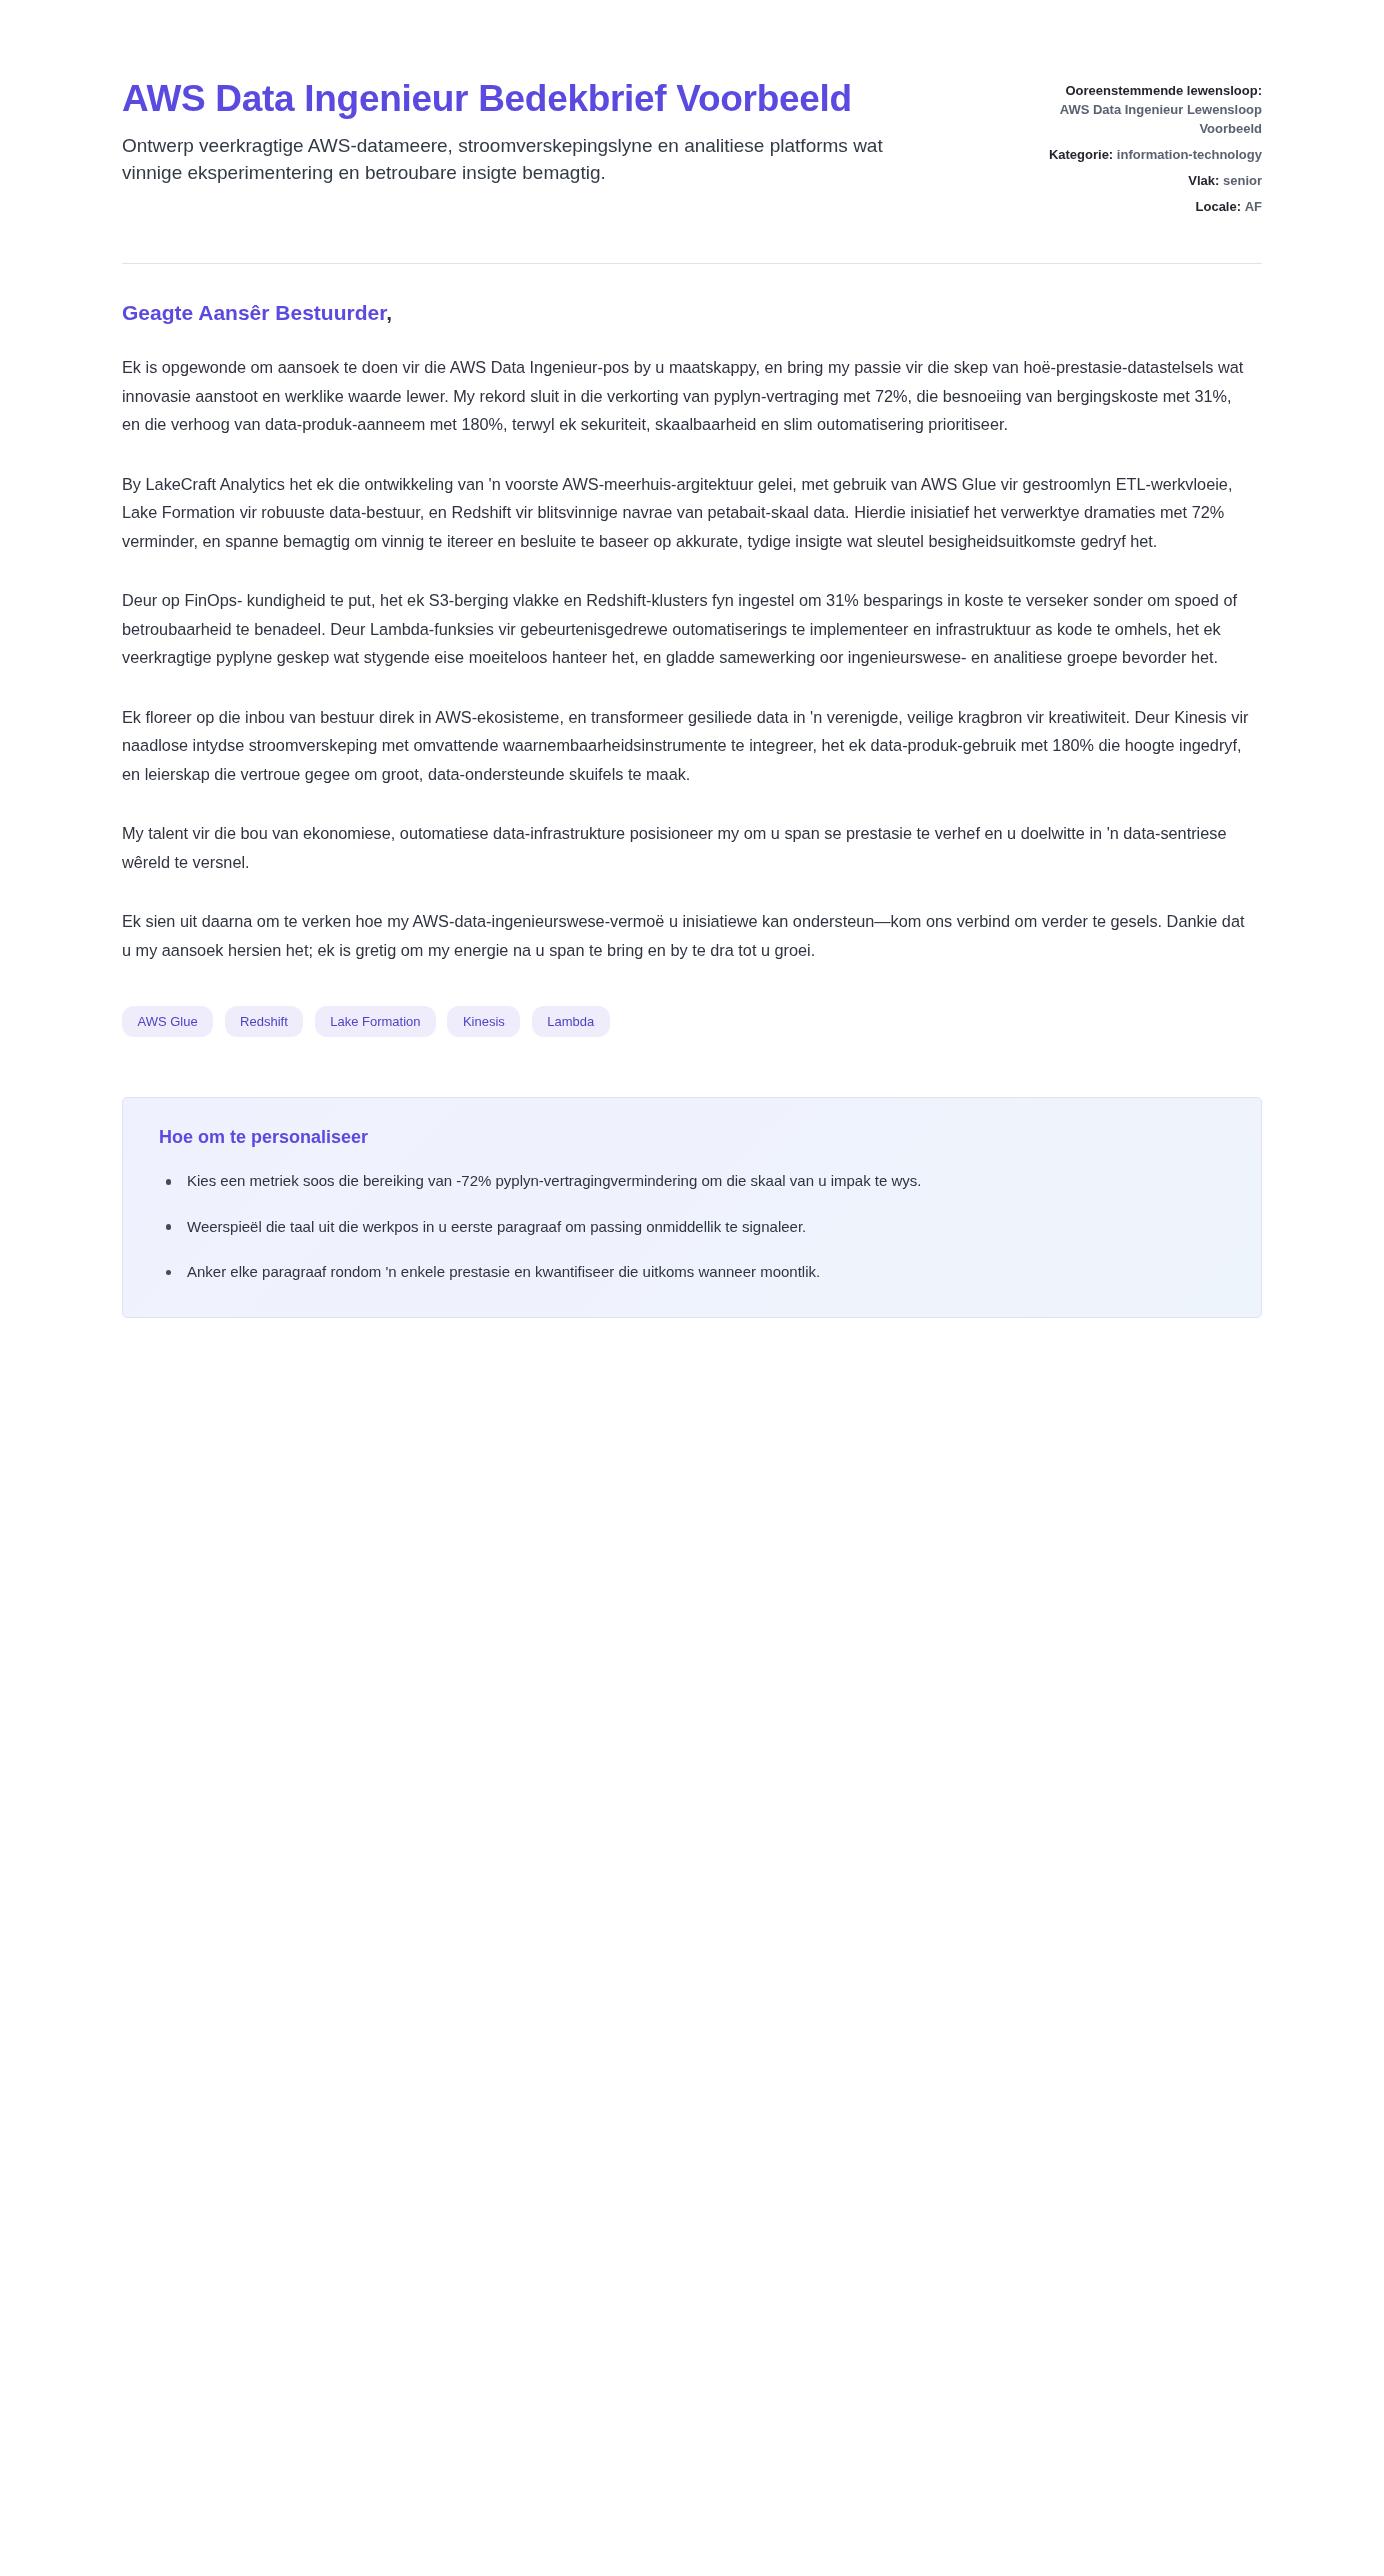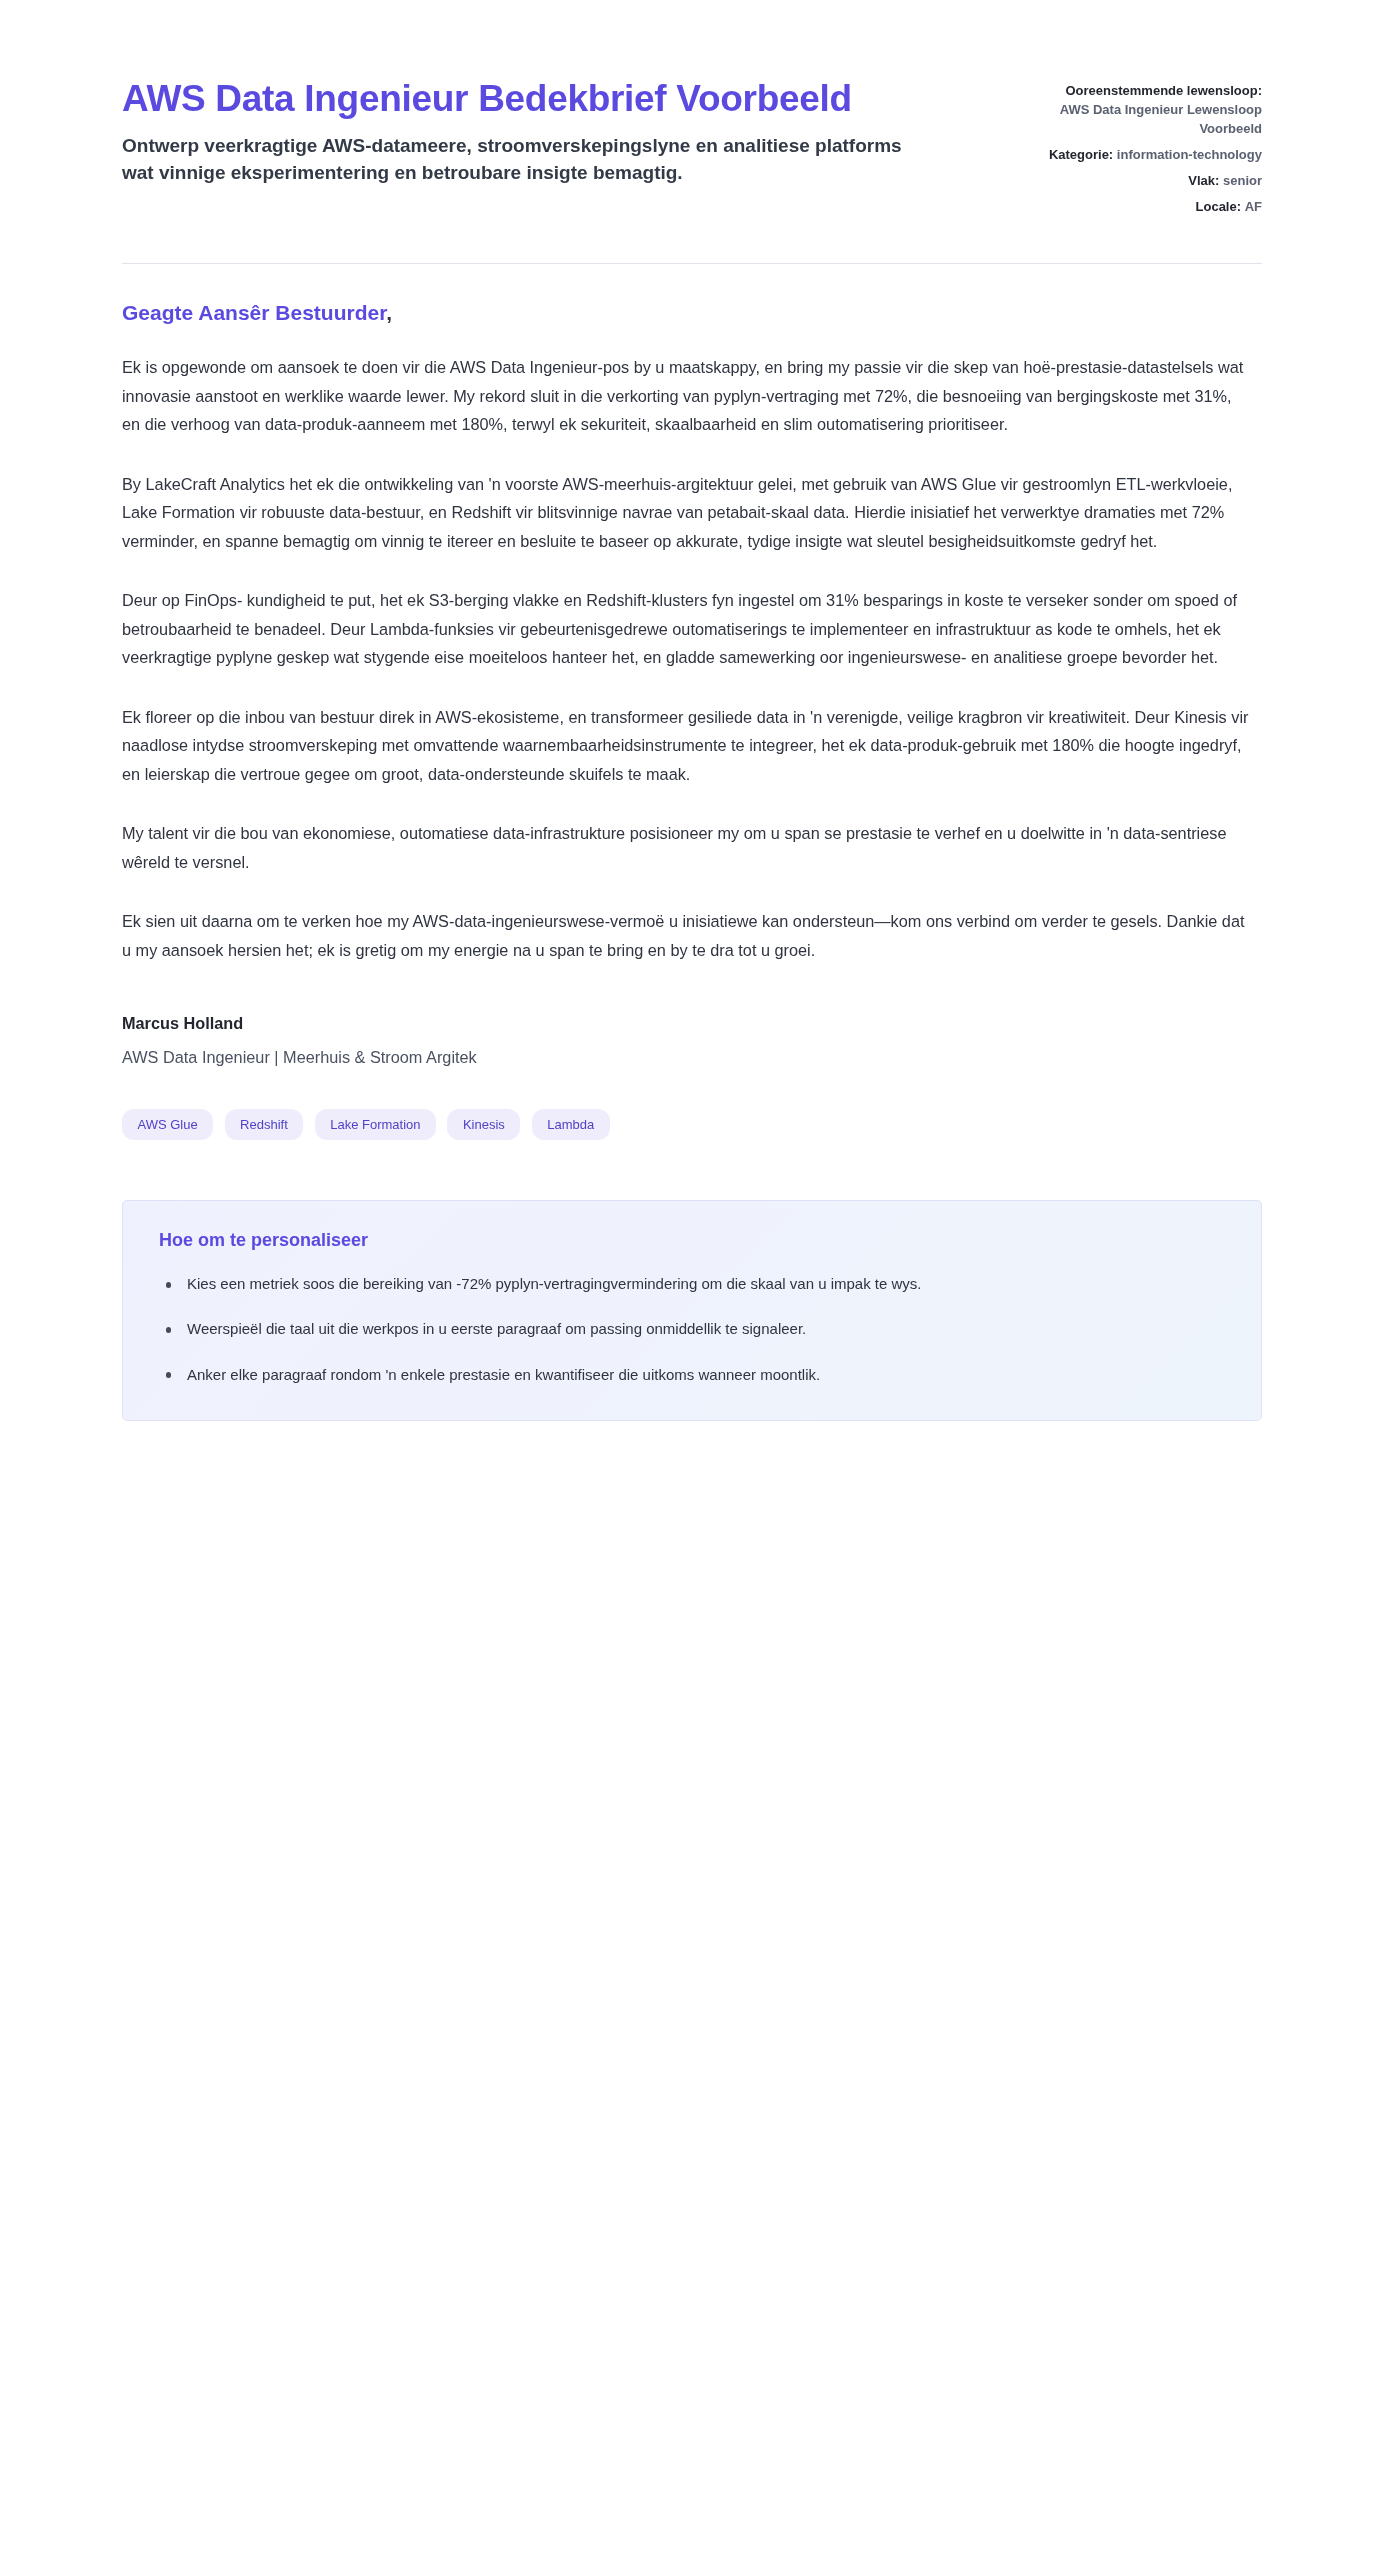--- a/index.html
+++ b/index.html
@@ -35,21 +35,21 @@
     font-size: 37px;
     line-height: 1.17;
     font-weight: bold;
     color: #5b4ae0;
     letter-spacing: -0.3px;
   }
   .doc-subtitle {
     margin: 13px 0 0 0;
     font-size: 19px;
     line-height: 1.42;
-    font-weight: bold;
+    font-weight: normal;
     color: #333a47;
     max-width: 814px;
   }
   .header-right {
     flex: 0 0 220px;
     width: 220px;
     text-align: right;
     font-size: 13px;
     line-height: 1.45;
     color: #4a5160;
@@ -194,24 +194,20 @@
   <div class="letter">
     <p class="salutation"><span>Geagte Aansêr Bestuurder</span><span class="comma">,</span></p>
 
     <p class="para">Ek is opgewonde om aansoek te doen vir die AWS Data Ingenieur-pos by u maatskappy, en bring my passie vir die skep van hoë-prestasie-datastelsels wat innovasie aanstoot en werklike waarde lewer. My rekord sluit in die verkorting van pyplyn-vertraging met 72%, die besnoeiing van bergingskoste met 31%, en die verhoog van data-produk-aanneem met 180%, terwyl ek sekuriteit, skaalbaarheid en slim outomatisering prioritiseer.</p>
     <p class="para">By LakeCraft Analytics het ek die ontwikkeling van 'n voorste AWS-meerhuis-argitektuur gelei, met gebruik van AWS Glue vir gestroomlyn ETL-werkvloeie, Lake Formation vir robuuste data-bestuur, en Redshift vir blitsvinnige navrae van petabait-skaal data. Hierdie inisiatief het verwerktye dramaties met 72% verminder, en spanne bemagtig om vinnig te itereer en besluite te baseer op akkurate, tydige insigte wat sleutel besigheidsuitkomste gedryf het.</p>
     <p class="para">Deur op FinOps- kundigheid te put, het ek S3-berging vlakke en Redshift-klusters fyn ingestel om 31% besparings in koste te verseker sonder om spoed of betroubaarheid te benadeel. Deur Lambda-funksies vir gebeurtenisgedrewe outomatiserings te implementeer en infrastruktuur as kode te omhels, het ek veerkragtige pyplyne geskep wat stygende eise moeiteloos hanteer het, en gladde samewerking oor ingenieurswese- en analitiese groepe bevorder het.</p>
     <p class="para">Ek floreer op die inbou van bestuur direk in AWS-ekosisteme, en transformeer gesiliede data in 'n verenigde, veilige kragbron vir kreatiwiteit. Deur Kinesis vir naadlose intydse stroomverskeping met omvattende waarnembaarheidsinstrumente te integreer, het ek data-produk-gebruik met 180% die hoogte ingedryf, en leierskap die vertroue gegee om groot, data-ondersteunde skuifels te maak.</p>
     <p class="para">My talent vir die bou van ekonomiese, outomatiese data-infrastrukture posisioneer my om u span se prestasie te verhef en u doelwitte in 'n data-sentriese wêreld te versnel.</p>
     <p class="para">Ek sien uit daarna om te verken hoe my AWS-data-ingenieurswese-vermoë u inisiatiewe kan ondersteun—kom ons verbind om verder te gesels. Dankie dat u my aansoek hersien het; ek is gretig om my energie na u span te bring en by te dra tot u groei.</p>
 
-    <div class="signoff">
-      <p class="sign-name">Marcus Holland</p>
-      <p class="sign-role">AWS Data Ingenieur | Meerhuis &amp; Stroom Argitek</p>
-    </div>
   </div>
 
   <div class="tags">
     <span class="tag">AWS Glue</span>
     <span class="tag">Redshift</span>
     <span class="tag">Lake Formation</span>
     <span class="tag">Kinesis</span>
     <span class="tag">Lambda</span>
   </div>
 

